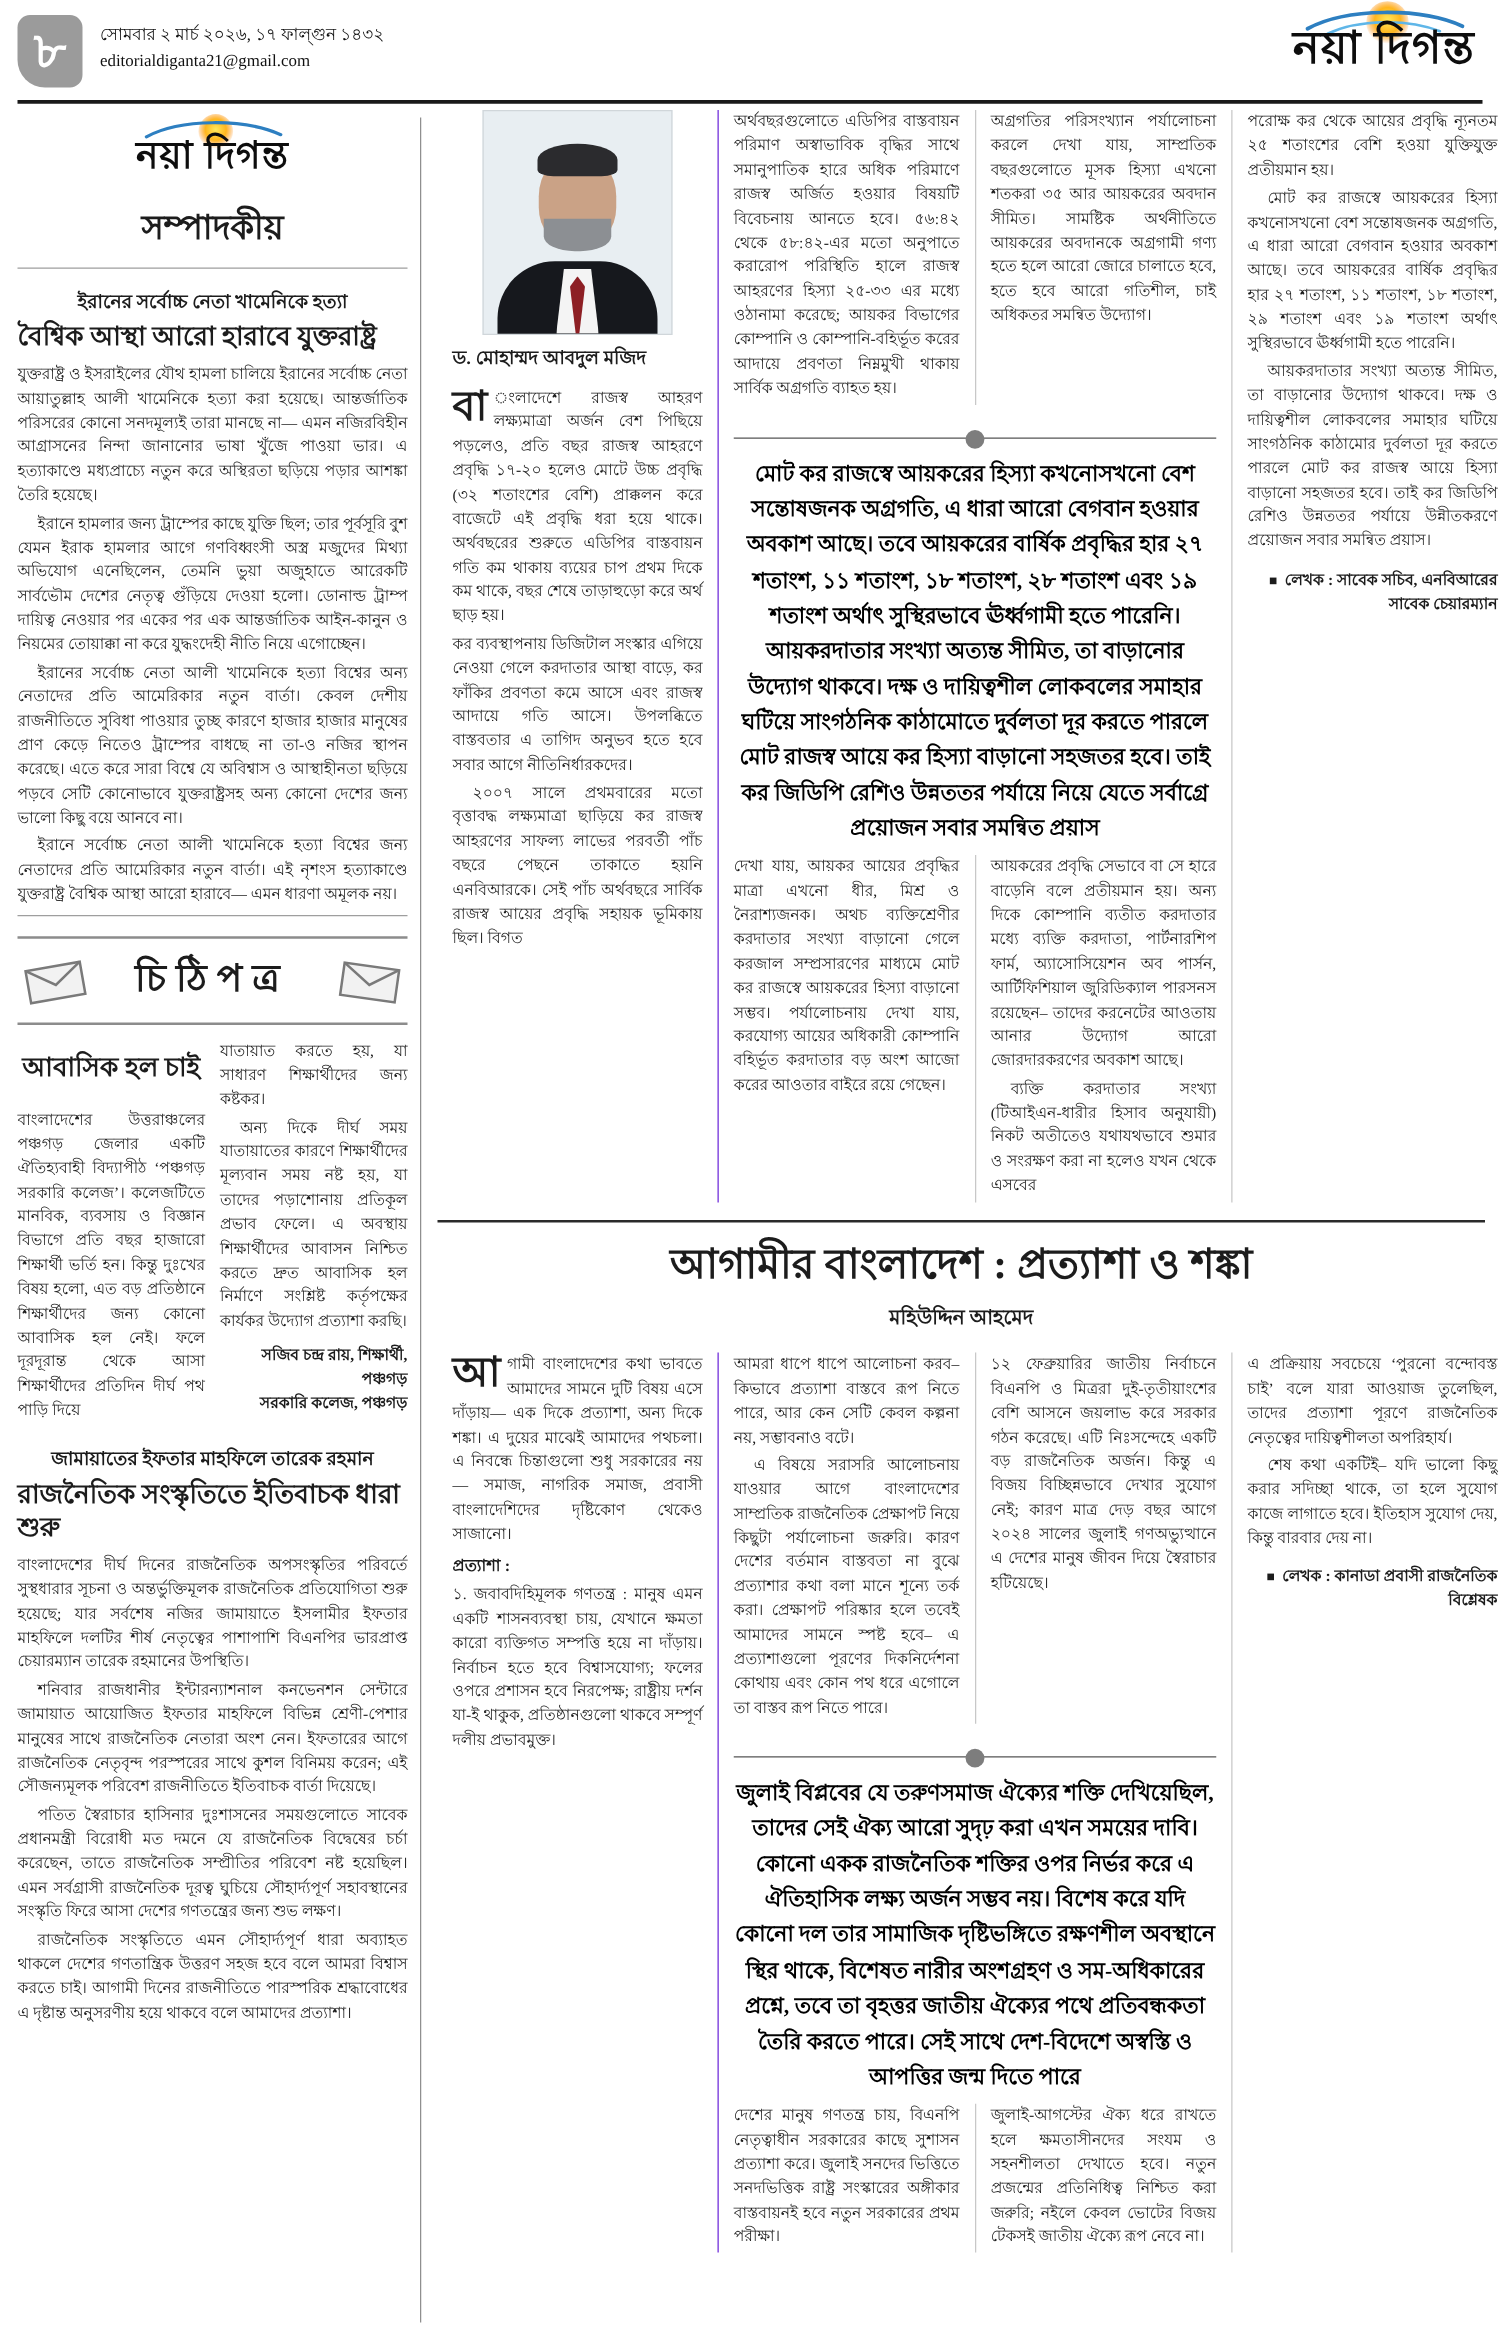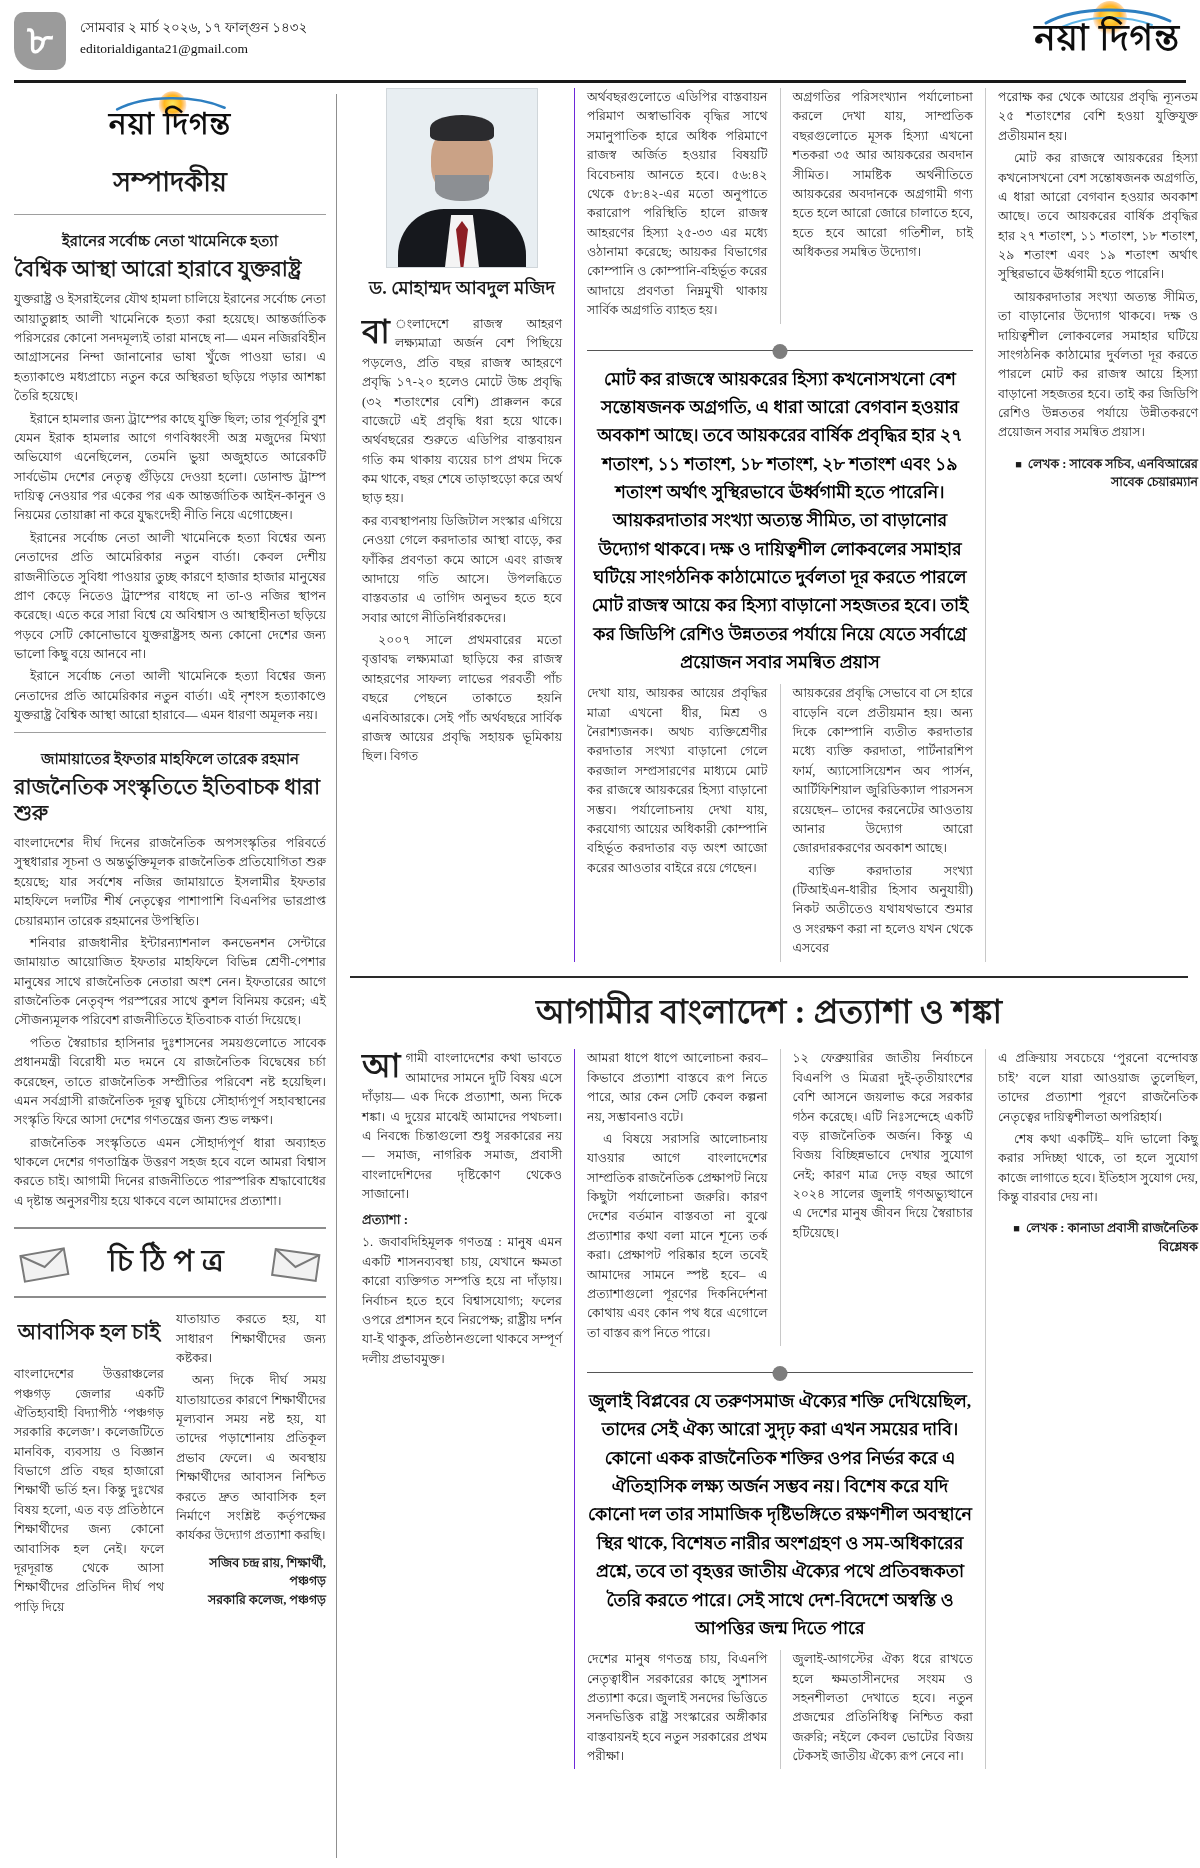--- a/index.html
+++ b/index.html
@@ -55,21 +55,21 @@
   .subcols{display:flex;}
   .subcols>div{flex:1;padding:0 12px;}
   .subcols>div+div{border-left:1px solid #c8c8c8;}
   .photo{width:150px;height:178px;margin:0 auto 6px;background:#e8eef2;position:relative;overflow:hidden;border:1px solid #d0d6da;}
   .photo .suit{position:absolute;bottom:-28px;left:50%;transform:translateX(-50%);width:128px;height:86px;background:#16181d;border-radius:46px 46px 0 0;}
   .photo .shirt{position:absolute;bottom:0;left:50%;transform:translateX(-50%);width:34px;height:52px;background:#f4f4f4;clip-path:polygon(18% 0,82% 0,100% 100%,0 100%);}
   .photo .tie{position:absolute;bottom:0;left:50%;transform:translateX(-50%);width:12px;height:46px;background:#8d1f24;clip-path:polygon(50% 0,100% 18%,62% 100%,38% 100%,0 18%);}
   .photo .head{position:absolute;top:34px;left:50%;transform:translateX(-50%);width:62px;height:74px;background:#caa286;border-radius:46% 46% 42% 42%;}
   .photo .hair{position:absolute;top:26px;left:50%;transform:translateX(-50%);width:64px;height:26px;background:#2b2b2e;border-radius:50% 50% 20% 20%;}
   .photo .beard{position:absolute;top:86px;left:50%;transform:translateX(-50%);width:54px;height:26px;background:#8c8f93;border-radius:0 0 46% 46%;}
-  .photo-caption{font-size:18px;font-weight:700;text-align:center;margin:2px 0 10px;}
+  .photo-caption{font-size:15px;font-weight:700;text-align:left;margin:2px 0 10px;}
   .dropcap{float:left;font-size:33px;line-height:0.9;font-weight:700;padding:3px 5px 0 0;}
   .quote{position:relative;margin:10px 12px 8px;padding-top:16px;}
   .quote .q-rule{border-top:1px solid #555;position:relative;height:0;}
   .quote .q-dot{position:absolute;left:50%;top:-7px;transform:translateX(-50%);width:15px;height:15px;border-radius:50%;background:#7d7d7d;}
   .quote .q-text{margin-top:14px;font-size:17.5px;font-weight:700;line-height:1.62;text-align:center;color:#000;}
   .byline{margin-top:12px;font-size:12.5px;font-weight:700;text-align:right;line-height:1.45;}
   .endmark{display:inline-block;margin-right:6px;font-size:11px;}
   .mid-divider{border-top:2px solid #2a2a2a;margin:14px 0 0;}
   .subhead{font-weight:700;font-size:13px;margin:6px 0 2px;}
 </style>
@@ -124,31 +124,20 @@
           <p>যুক্তরাষ্ট্র ও ইসরাইলের যৌথ হামলা চালিয়ে ইরানের সর্বোচ্চ নেতা আয়াতুল্লাহ আলী খামেনিকে হত্যা করা হয়েছে। আন্তর্জাতিক পরিসরের কোনো সনদমূল্যই তারা মানছে না— এমন নজিরবিহীন আগ্রাসনের নিন্দা জানানোর ভাষা খুঁজে পাওয়া ভার। এ হত্যাকাণ্ডে মধ্যপ্রাচ্যে নতুন করে অস্থিরতা ছড়িয়ে পড়ার আশঙ্কা তৈরি হয়েছে।</p>
           <p>ইরানে হামলার জন্য ট্রাম্পের কাছে যুক্তি ছিল; তার পূর্বসূরি বুশ যেমন ইরাক হামলার আগে গণবিধ্বংসী অস্ত্র মজুদের মিথ্যা অভিযোগ এনেছিলেন, তেমনি ভুয়া অজুহাতে আরেকটি সার্বভৌম দেশের নেতৃত্ব গুঁড়িয়ে দেওয়া হলো। ডোনাল্ড ট্রাম্প দায়িত্ব নেওয়ার পর একের পর এক আন্তর্জাতিক আইন-কানুন ও নিয়মের তোয়াক্কা না করে যুদ্ধংদেহী নীতি নিয়ে এগোচ্ছেন।</p>
           <p>ইরানের সর্বোচ্চ নেতা আলী খামেনিকে হত্যা বিশ্বের অন্য নেতাদের প্রতি আমেরিকার নতুন বার্তা। কেবল দেশীয় রাজনীতিতে সুবিধা পাওয়ার তুচ্ছ কারণে হাজার হাজার মানুষের প্রাণ কেড়ে নিতেও ট্রাম্পের বাধছে না তা-ও নজির স্থাপন করেছে। এতে করে সারা বিশ্বে যে অবিশ্বাস ও আস্থাহীনতা ছড়িয়ে পড়বে সেটি কোনোভাবে যুক্তরাষ্ট্রসহ অন্য কোনো দেশের জন্য ভালো কিছু বয়ে আনবে না।</p>
           <p>ইরানে সর্বোচ্চ নেতা আলী খামেনিকে হত্যা বিশ্বের জন্য নেতাদের প্রতি আমেরিকার নতুন বার্তা। এই নৃশংস হত্যাকাণ্ডে যুক্তরাষ্ট্র বৈশ্বিক আস্থা আরো হারাবে— এমন ধারণা অমূলক নয়।</p>
         </div>
     </section>
 
     <div class="thin-rule"></div>
 
     <section>
-      <div class="kicker">জামায়াতের ইফতার মাহফিলে তারেক রহমান</div>
-      <h2 class="ed-head">রাজনৈতিক সংস্কৃতিতে ইতিবাচক ধারা শুরু</h2>
-      <div class="body-text">
-          <p>বাংলাদেশের দীর্ঘ দিনের রাজনৈতিক অপসংস্কৃতির পরিবর্তে সুস্থধারার সূচনা ও অন্তর্ভুক্তিমূলক রাজনৈতিক প্রতিযোগিতা শুরু হয়েছে; যার সর্বশেষ নজির জামায়াতে ইসলামীর ইফতার মাহফিলে দলটির শীর্ষ নেতৃত্বের পাশাপাশি বিএনপির ভারপ্রাপ্ত চেয়ারম্যান তারেক রহমানের উপস্থিতি।</p>
-          <p>শনিবার রাজধানীর ইন্টারন্যাশনাল কনভেনশন সেন্টারে জামায়াত আয়োজিত ইফতার মাহফিলে বিভিন্ন শ্রেণী-পেশার মানুষের সাথে রাজনৈতিক নেতারা অংশ নেন। ইফতারের আগে রাজনৈতিক নেতৃবৃন্দ পরস্পরের সাথে কুশল বিনিময় করেন; এই সৌজন্যমূলক পরিবেশ রাজনীতিতে ইতিবাচক বার্তা দিয়েছে।</p>
-          <p>পতিত স্বৈরাচার হাসিনার দুঃশাসনের সময়গুলোতে সাবেক প্রধানমন্ত্রী বিরোধী মত দমনে যে রাজনৈতিক বিদ্বেষের চর্চা করেছেন, তাতে রাজনৈতিক সম্প্রীতির পরিবেশ নষ্ট হয়েছিল। এমন সৰ্বগ্রাসী রাজনৈতিক দূরত্ব ঘুচিয়ে সৌহার্দ্যপূর্ণ সহাবস্থানের সংস্কৃতি ফিরে আসা দেশের গণতন্ত্রের জন্য শুভ লক্ষণ।</p>
-          <p>রাজনৈতিক সংস্কৃতিতে এমন সৌহার্দ্যপূর্ণ ধারা অব্যাহত থাকলে দেশের গণতান্ত্রিক উত্তরণ সহজ হবে বলে আমরা বিশ্বাস করতে চাই। আগামী দিনের রাজনীতিতে পারস্পরিক শ্রদ্ধাবোধের এ দৃষ্টান্ত অনুসরণীয় হয়ে থাকবে বলে আমাদের প্রত্যাশা।</p>
-        </div>
-    </section>
-
-    <section>
       <div class="letters-band">
         <svg width="52" height="36" viewBox="0 0 52 36" style="transform:rotate(-10deg);">
           <rect x="4" y="7" width="44" height="26" fill="#f2f2f2" stroke="#7a7a7a" stroke-width="2"></rect>
           <path d="M4 7 L26 22 L48 7" fill="none" stroke="#7a7a7a" stroke-width="2"></path>
         </svg>
         <span class="letters-title">চিঠিপত্র</span>
         <svg width="52" height="36" viewBox="0 0 52 36" style="transform:rotate(8deg);">
           <rect x="4" y="7" width="44" height="26" fill="#f2f2f2" stroke="#7a7a7a" stroke-width="2"></rect>
           <path d="M4 7 L26 22 L48 7" fill="none" stroke="#7a7a7a" stroke-width="2"></path>
         </svg>
@@ -165,20 +154,31 @@
               <p>যাতায়াত করতে হয়, যা সাধারণ শিক্ষার্থীদের জন্য কষ্টকর।</p>
               <p>অন্য দিকে দীর্ঘ সময় যাতায়াতের কারণে শিক্ষার্থীদের মূল্যবান সময় নষ্ট হয়, যা তাদের পড়াশোনায় প্রতিকূল প্রভাব ফেলে। এ অবস্থায় শিক্ষার্থীদের আবাসন নিশ্চিত করতে দ্রুত আবাসিক হল নির্মাণে সংশ্লিষ্ট কর্তৃপক্ষের কার্যকর উদ্যোগ প্রত্যাশা করছি।</p>
             </div>
           <div class="signature">
               <p>সজিব চন্দ্র রায়, শিক্ষার্থী, পঞ্চগড়</p>
               <p>সরকারি কলেজ, পঞ্চগড়</p>
             </div>
         </div>
       </div>
     </section>
+
+    <section>
+      <div class="kicker">জামায়াতের ইফতার মাহফিলে তারেক রহমান</div>
+      <h2 class="ed-head">রাজনৈতিক সংস্কৃতিতে ইতিবাচক ধারা শুরু</h2>
+      <div class="body-text">
+          <p>বাংলাদেশের দীর্ঘ দিনের রাজনৈতিক অপসংস্কৃতির পরিবর্তে সুস্থধারার সূচনা ও অন্তর্ভুক্তিমূলক রাজনৈতিক প্রতিযোগিতা শুরু হয়েছে; যার সর্বশেষ নজির জামায়াতে ইসলামীর ইফতার মাহফিলে দলটির শীর্ষ নেতৃত্বের পাশাপাশি বিএনপির ভারপ্রাপ্ত চেয়ারম্যান তারেক রহমানের উপস্থিতি।</p>
+          <p>শনিবার রাজধানীর ইন্টারন্যাশনাল কনভেনশন সেন্টারে জামায়াত আয়োজিত ইফতার মাহফিলে বিভিন্ন শ্রেণী-পেশার মানুষের সাথে রাজনৈতিক নেতারা অংশ নেন। ইফতারের আগে রাজনৈতিক নেতৃবৃন্দ পরস্পরের সাথে কুশল বিনিময় করেন; এই সৌজন্যমূলক পরিবেশ রাজনীতিতে ইতিবাচক বার্তা দিয়েছে।</p>
+          <p>পতিত স্বৈরাচার হাসিনার দুঃশাসনের সময়গুলোতে সাবেক প্রধানমন্ত্রী বিরোধী মত দমনে যে রাজনৈতিক বিদ্বেষের চর্চা করেছেন, তাতে রাজনৈতিক সম্প্রীতির পরিবেশ নষ্ট হয়েছিল। এমন সৰ্বগ্রাসী রাজনৈতিক দূরত্ব ঘুচিয়ে সৌহার্দ্যপূর্ণ সহাবস্থানের সংস্কৃতি ফিরে আসা দেশের গণতন্ত্রের জন্য শুভ লক্ষণ।</p>
+          <p>রাজনৈতিক সংস্কৃতিতে এমন সৌহার্দ্যপূর্ণ ধারা অব্যাহত থাকলে দেশের গণতান্ত্রিক উত্তরণ সহজ হবে বলে আমরা বিশ্বাস করতে চাই। আগামী দিনের রাজনীতিতে পারস্পরিক শ্রদ্ধাবোধের এ দৃষ্টান্ত অনুসরণীয় হয়ে থাকবে বলে আমাদের প্রত্যাশা।</p>
+        </div>
+    </section>
   </aside>
 
   <div class="v-divider"></div>
 
   <main class="main">
 
     <article>
       <div class="cols">
 
         <div class="col-n colpad">
@@ -236,20 +236,21 @@
             <span class="endmark">■</span><span>লেখক : সাবেক সচিব, এনবিআরের সাবেক চেয়ারম্যান</span>
           </div>
         </div>
       </div>
     </article>
 
     <div class="mid-divider"></div>
 
     <article>
       <h1 class="a-head a2-head">আগামীর বাংলাদেশ : প্রত্যাশা ও শঙ্কা</h1>
+      <div class="a-author">মহিউদ্দিন আহমেদ</div>
       <div class="cols">
 
         <div class="col-n colpad">
           <div class="body-text">
             <p><span class="dropcap">আ</span><span>গামী বাংলাদেশের কথা ভাবতে আমাদের সামনে দুটি বিষয় এসে দাঁড়ায়— এক দিকে প্রত্যাশা, অন্য দিকে শঙ্কা। এ দুয়ের মাঝেই আমাদের পথচলা। এ নিবন্ধে চিন্তাগুলো শুধু সরকারের নয়— সমাজ, নাগরিক সমাজ, প্রবাসী বাংলাদেশিদের দৃষ্টিকোণ থেকেও সাজানো।</span></p>
           </div>
           <div class="subhead">প্রত্যাশা :</div>
           <div class="body-text">
             <p>১. জবাবদিহিমূলক গণতন্ত্র : মানুষ এমন একটি শাসনব্যবস্থা চায়, যেখানে ক্ষমতা কারো ব্যক্তিগত সম্পত্তি হয়ে না দাঁড়ায়। নির্বাচন হতে হবে বিশ্বাসযোগ্য; ফলের ওপরে প্রশাসন হবে নিরপেক্ষ; রাষ্ট্রীয় দর্শন যা-ই থাকুক, প্রতিষ্ঠানগুলো থাকবে সম্পূর্ণ দলীয় প্রভাবমুক্ত।</p>
           </div>

